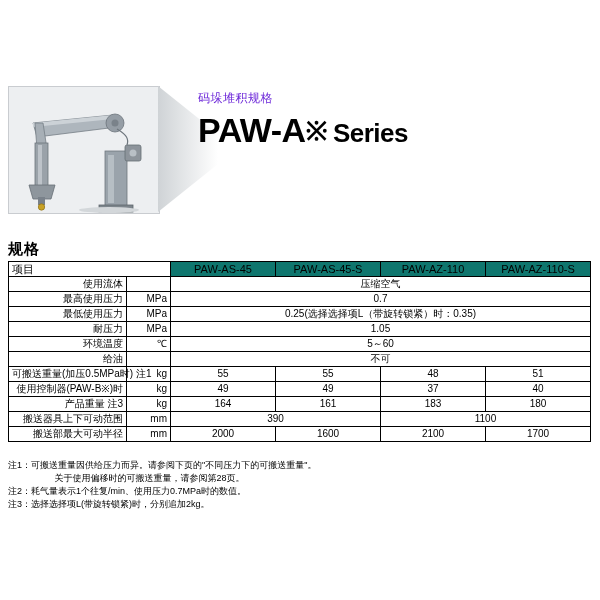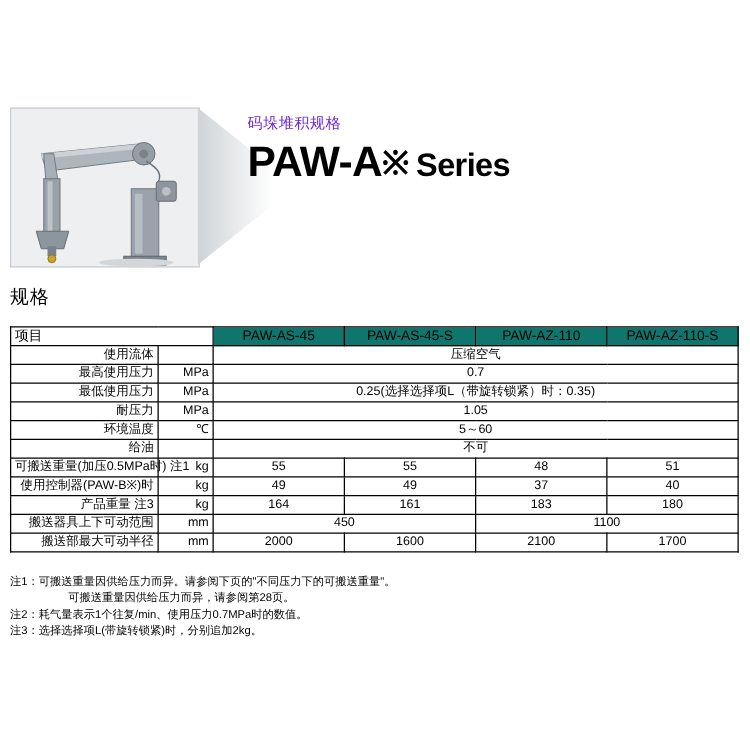--- a/index.html
+++ b/index.html
@@ -77,23 +77,23 @@
   }
   .main-title .series {
     font-size: 26px;
     margin-left: 6px;
   }
 
   
   .spec-heading {
     position: absolute;
     left: 8px;
-    top: 228px;
+    top: 240px;
     font-size: 15px;
-    font-weight: normal;
+    font-weight: bold;
     letter-spacing: 1px;
   }
 
   
   .table-wrap {
     position: absolute;
     left: 8px;
     top: 261px;
     width: 584px;
   }
@@ -276,35 +276,35 @@
             <td class="lbl">产品重量  注3</td>
             <td class="unit">kg</td>
             <td class="val">164</td>
             <td class="val">161</td>
             <td class="val">183</td>
             <td class="val">180</td>
           </tr>
           <tr>
             <td class="lbl">搬送器具上下可动范围</td>
             <td class="unit">mm</td>
-            <td class="val" colspan="2">450</td>
+            <td class="val" colspan="2">390</td>
             <td class="val" colspan="2">1100</td>
           </tr>
           <tr>
             <td class="lbl">搬送部最大可动半径</td>
             <td class="unit">mm</td>
             <td class="val">2000</td>
             <td class="val">1600</td>
             <td class="val">2100</td>
             <td class="val">1700</td>
           </tr>
         </tbody>
     </table>
   </div>
 
   <div class="notes">
     <div class="note-line">注1：可搬送重量因供给压力而异。请参阅下页的"不同压力下的可搬送重量"。</div>
-    <div class="note-line note-sub">　　 可搬送重量因供给压力而异，请参阅第28页。</div>
+    <div class="note-line note-sub">　　 关于使用偏移时的可搬送重量，请参阅第28页。</div>
     <div class="note-line">注2：耗气量表示1个往复/min、使用压力0.7MPa时的数值。</div>
     <div class="note-line">注3：选择选择项L(带旋转锁紧)时，分别追加2kg。</div>
   </div>
 
 </div>
 
 </body></html>

